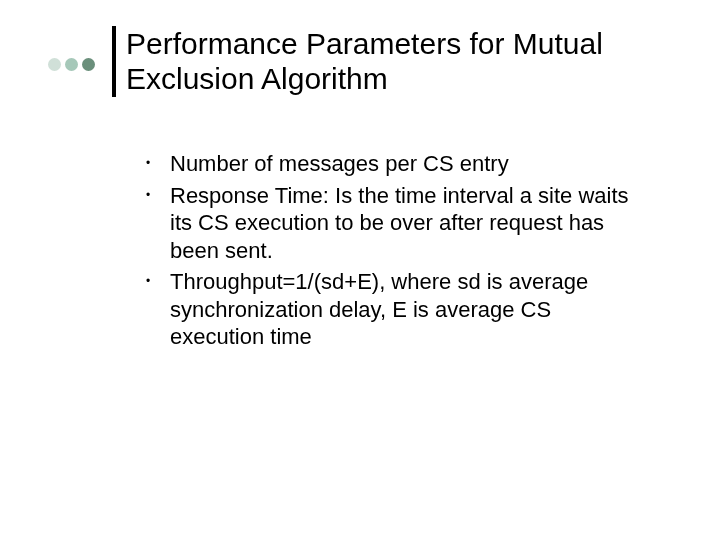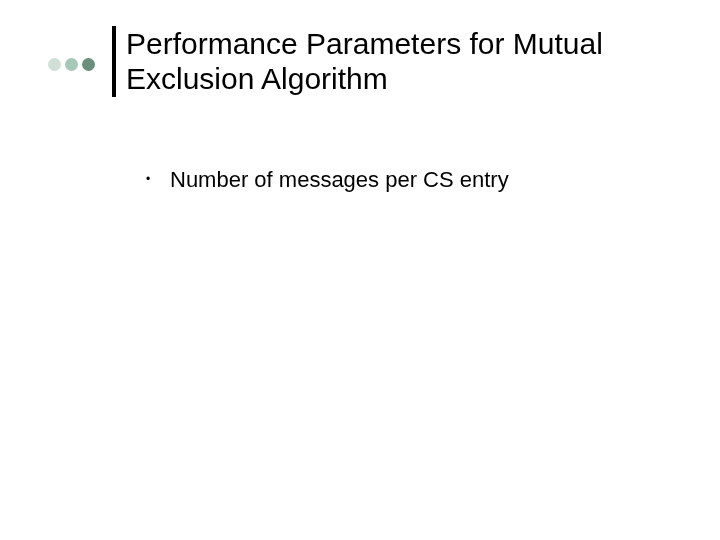--- a/index.html
+++ b/index.html
@@ -48,21 +48,20 @@
   .title-text {
     font-size: 30px;
     line-height: 1.18;
     max-width: 520px;
   }
   .body {
     position: absolute;
     left: 140px;
     top: 150px;
     width: 510px;
-    margin-top: 16px;
   }
   .body ul {
     list-style: none;
     margin: 0;
     padding: 0;
   }
   .body li {
     position: relative;
     padding-left: 30px;
     font-size: 22px;
@@ -90,16 +89,18 @@
   </div>
 
   <div class="title-block">
     <div class="title-bar"></div>
     <div class="title-text">Performance Parameters for Mutual Exclusion Algorithm</div>
   </div>
 
   <div class="body">
     <ul>
       <li>Number of messages per CS entry</li>
+      <li>Response Time: Is the time interval a site waits its CS execution to be over after request has been sent.</li>
+      <li>Throughput=1/(sd+E), where sd is average synchronization delay, E is average CS execution time</li>
     </ul>
   </div>
 
 </div>
 
 </body></html>

